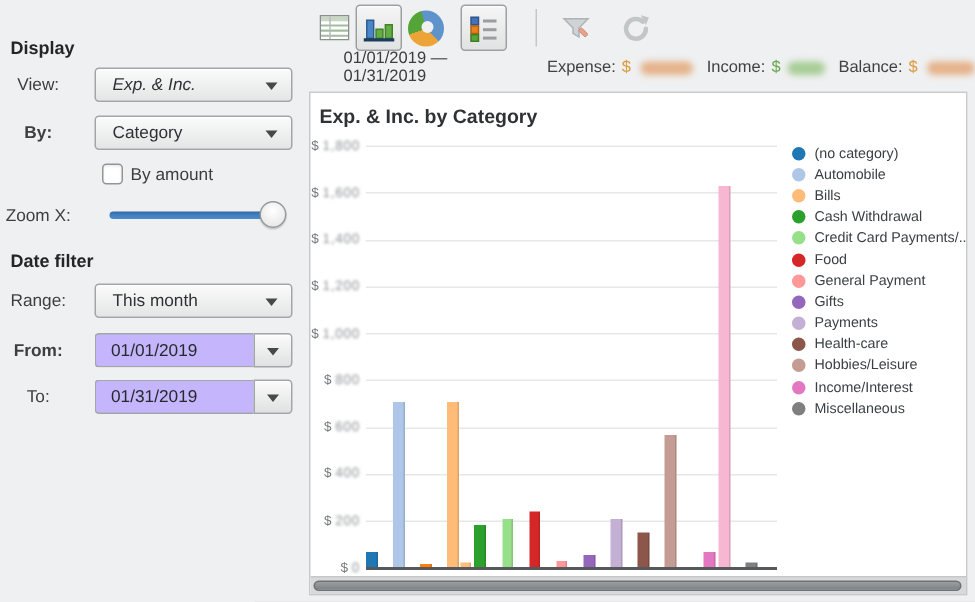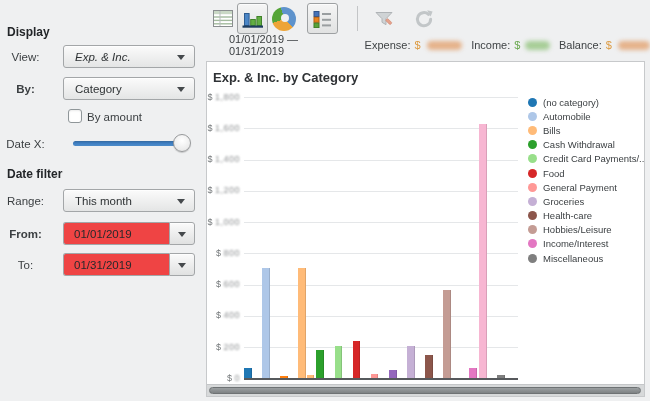--- a/index.html
+++ b/index.html
@@ -19,21 +19,21 @@
            width:0; height:0; border-left:4.5px solid transparent; border-right:4.5px solid transparent;
            border-top:5px solid #45494c; }
   .checkbox { position:absolute; left:68px; width:14px; height:14px; background:#fff;
            border:1px solid #8f9699; border-radius:3px; box-shadow:inset 0 1px 2px rgba(0,0,0,.08); }
   .slider { position:absolute; left:73px; top:114px; width:117px; height:18px; }
   .slider .track { position:absolute; left:0; right:0; top:7px; height:5px; border-radius:2.5px;
            background:linear-gradient(#35699f,#3e7ec2 45%,#4e8cc9); }
   .slider .handle { position:absolute; right:-1px; top:0; width:18px; height:18px; border-radius:50%;
            background:radial-gradient(circle at 50% 35%,#ffffff,#e9e9e9 75%,#dedede);
            border:1px solid #97999b; box-shadow:0 1px 1px rgba(0,0,0,.18); }
-  .datefield { position:absolute; left:63px; width:106px; height:23px; background:#ef4444;
+  .datefield { position:absolute; left:63px; width:106px; height:23px; background:#c4b5fd;
            border:1px solid #a3a6a8; border-right:none; border-radius:3px 0 0 3px;
            display:flex; align-items:center; padding-left:10px; color:#26292b; }
   .dropbtn { position:absolute; left:169px; width:26px; height:23px; border:1px solid #a3a6a8;
            border-radius:0 3px 3px 0; background:linear-gradient(#fbfbfb,#e0e1e1);
            box-shadow:inset 0 1px 0 rgba(255,255,255,.8); }
   .dropbtn .arrow { right:8px; }
 
   
   .topbar { position:absolute; left:206px; top:0; width:444px; height:61px; }
   .tool-btn { position:absolute; top:3px; width:31px; height:31px; display:flex;
@@ -84,21 +84,21 @@
 
     <div class="fieldlabel" style="top:63px;font-weight:bold;">By:</div>
     <div class="combo" style="top:57px;">
       <span>Category</span>
       <span class="arrow"></span>
     </div>
 
     <div class="checkbox" style="top:89px;"></div>
     <div style="position:absolute; left:87px; top:91px;">By amount</div>
 
-    <div class="fieldlabel" style="top:118px;">Date X:</div>
+    <div class="fieldlabel" style="top:118px;">Zoom X:</div>
     <div class="slider">
       <div class="track"></div>
       <div class="handle"></div>
     </div>
 
     <div class="section-title" style="top:147px;">Date filter</div>
 
     <div class="fieldlabel" style="top:175px;">Range:</div>
     <div class="combo" style="top:169px;">
       <span>This month</span>
@@ -252,22 +252,26 @@
         </div>
         <div class="legend-item">
           <span class="legend-swatch" style="background: rgb(214, 39, 40);"></span>
           <span>Food</span>
         </div>
         <div class="legend-item">
           <span class="legend-swatch" style="background: rgb(255, 152, 150);"></span>
           <span>General Payment</span>
         </div>
         <div class="legend-item">
+          <span class="legend-swatch" style="background: rgb(148, 103, 189);"></span>
+          <span>Gifts</span>
+        </div>
+        <div class="legend-item">
           <span class="legend-swatch" style="background: rgb(197, 176, 213);"></span>
-          <span>Groceries</span>
+          <span>Payments</span>
         </div>
         <div class="legend-item">
           <span class="legend-swatch" style="background: rgb(140, 86, 75);"></span>
           <span>Health-care</span>
         </div>
         <div class="legend-item">
           <span class="legend-swatch" style="background: rgb(196, 156, 148);"></span>
           <span>Hobbies/Leisure</span>
         </div>
         <div class="legend-item">

